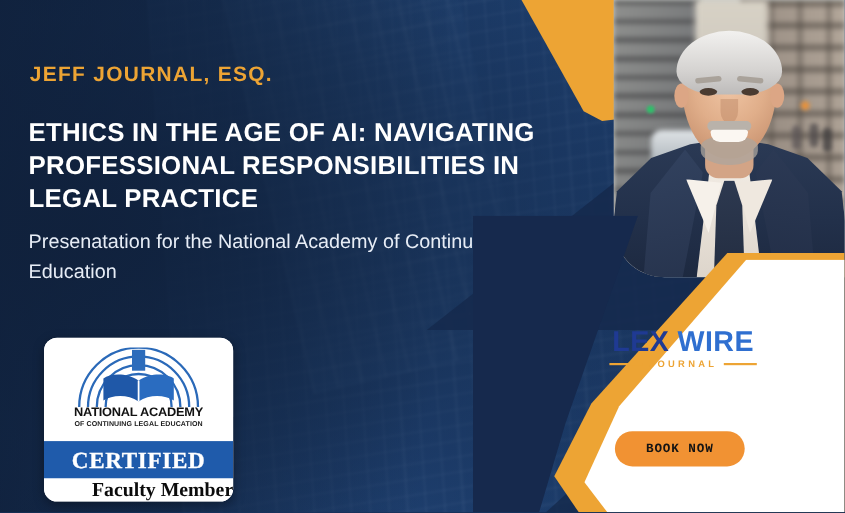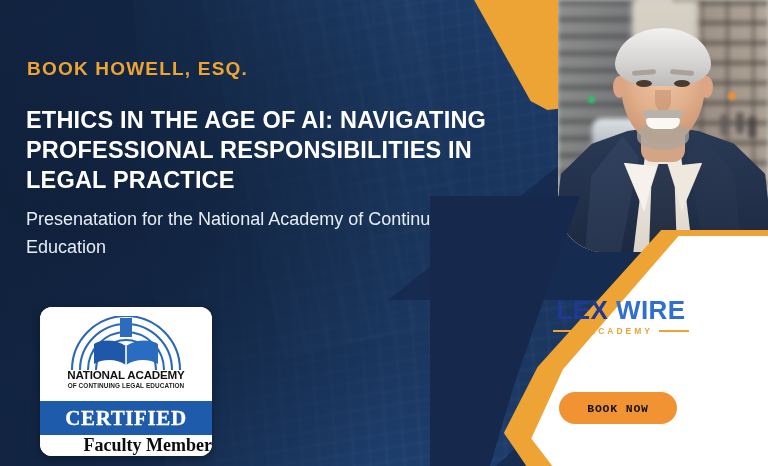--- a/index.html
+++ b/index.html
@@ -341,21 +341,21 @@
     <div class="ph-browL"></div>
     <div class="ph-browR"></div>
     <div class="ph-eyeL"></div>
     <div class="ph-eyeR"></div>
     <div class="ph-nose"></div>
     <div class="ph-beard"></div>
     <div class="ph-stache"></div>
     <div class="ph-mouth"></div>
   </div>
 
-  <div class="speaker-name">BOOK HOWELL, ESQ.</div>
+  <div class="speaker-name">JEFF JOURNAL, ESQ.</div>
   <div class="talk-title">Ethics in the Age of AI: Navigating Professional Responsibilities in Legal Practice</div>
   <div class="talk-sub">Presenatation for the National Academy of Continuing Legal Education</div>
 
   <div class="badge">
     <div class="badge-top">
       <svg class="badge-arcs" width="124" height="56" viewBox="0 0 124 56">
         <g fill="none" stroke="#2a69b8" stroke-width="2.1">
           <path d="M8 54 A54 54 0 0 1 116 54"></path>
           <path d="M16 54 A46 46 0 0 1 108 54"></path>
           <path d="M24 54 A38 38 0 0 1 100 54"></path>
@@ -380,21 +380,21 @@
   <div class="card-navy"></div>
   <div class="card-gold"></div>
   <div class="card-white"></div>
 
   <div class="logo">
     <div class="logo-word">
       <span class="logo-lex">LEX</span><span>&nbsp;</span><span class="logo-wire">WIRE</span>
     </div>
     <div class="logo-journal-row">
       <span class="logo-rule"></span>
-      <span class="logo-journal">ACADEMY</span>
+      <span class="logo-journal">JOURNAL</span>
       <span class="logo-rule"></span>
     </div>
   </div>
 
   <div class="cta-text">
   </div>
 
   <button class="book-btn">BOOK NOW</button>
 
 </div>

